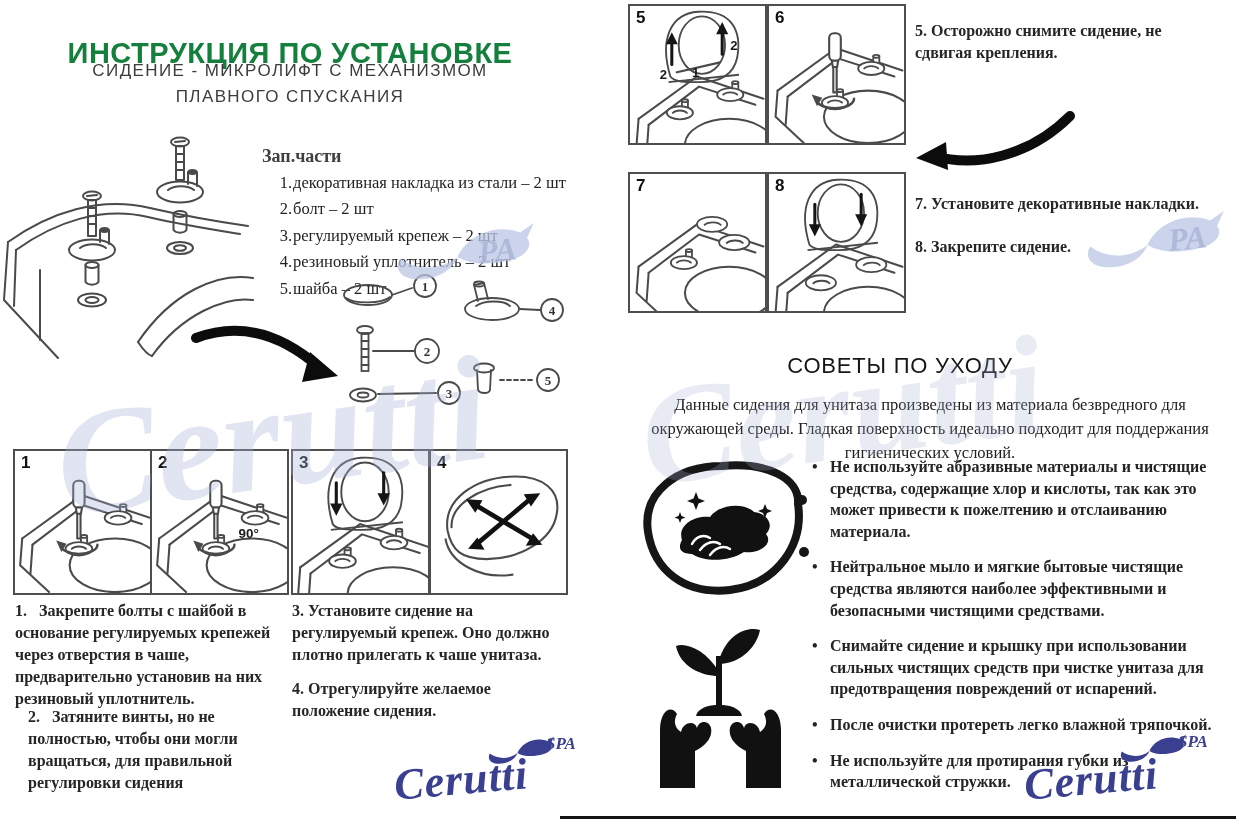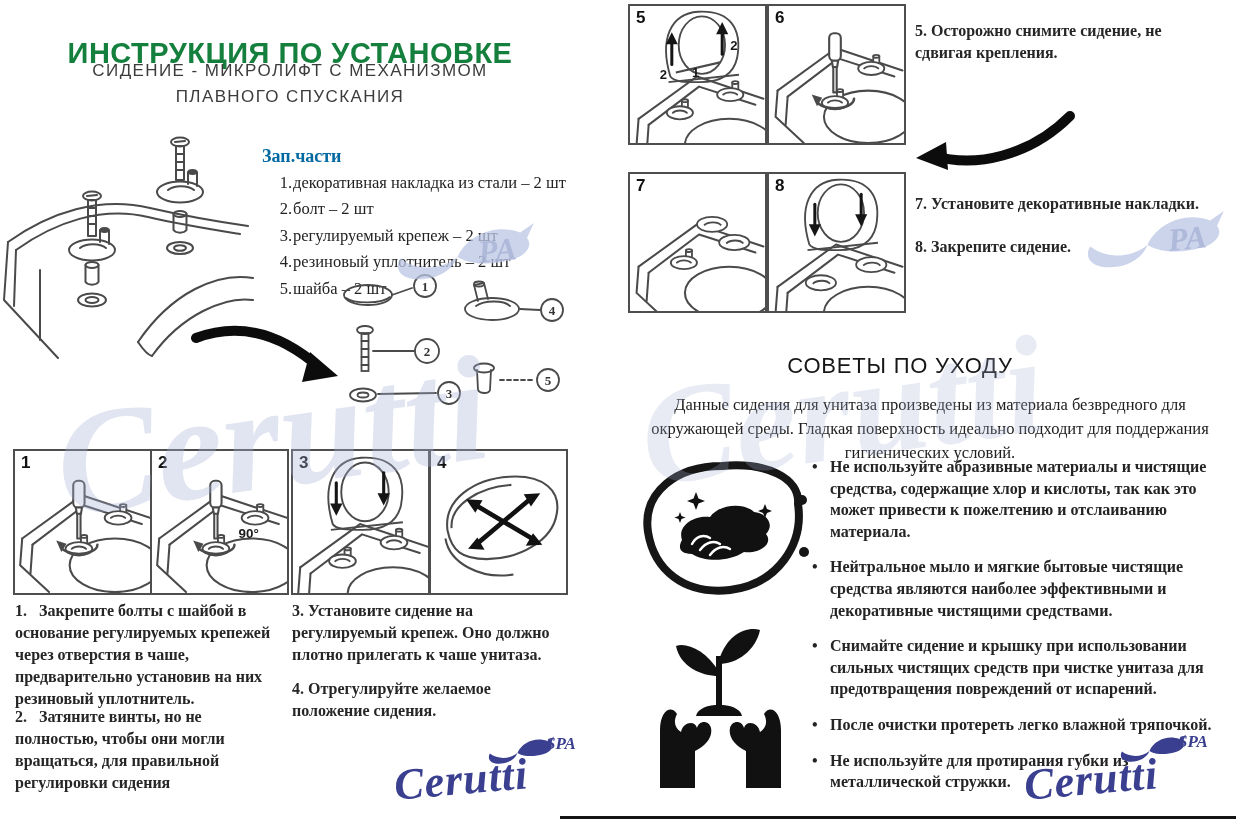--- a/index.html
+++ b/index.html
@@ -4,21 +4,21 @@
 <style>
   html,body{margin:0;padding:0;background:#ffffff;}
   .canvas{position:relative;width:1236px;height:821px;background:#fff;overflow:hidden;
           font-family:"Liberation Sans",sans-serif;color:#1c1c1c;}
   
   .title{position:absolute;left:60px;top:18px;width:460px;text-align:center;
          font-size:29px;font-weight:700;letter-spacing:.5px;color:#15803d;}
   .subtitle{position:absolute;left:40px;top:58px;width:500px;text-align:center;
             font-size:17px;font-weight:400;letter-spacing:1.4px;color:#3c3c3c;line-height:1.5;}
   .parts-head{position:absolute;left:262px;top:146px;font-family:"Liberation Serif",serif;
-              font-weight:700;font-size:18px;color:#0369a1;}
+              font-weight:700;font-size:18px;color:#404040;}
   .parts-list{position:absolute;left:268px;top:170px;width:320px;
               font-family:"Liberation Serif",serif;font-size:16.5px;color:#222;line-height:1.6;}
   .part-row{display:flex;}
   .part-row .pnum{width:24px;flex:0 0 auto;text-align:right;padding-right:1px;}
   .step-text{position:absolute;font-family:"Liberation Serif",serif;font-weight:700;
              font-size:16px;line-height:1.38;color:#262626;}
   .care-head{position:absolute;left:700px;top:353px;width:400px;text-align:center;
              font-size:22px;font-weight:400;letter-spacing:.8px;color:#161616;}
   .care-intro{position:absolute;left:645px;top:393px;width:570px;text-align:center;
               font-family:"Liberation Serif",serif;font-size:16.5px;line-height:1.45;color:#202020;}
@@ -247,21 +247,21 @@
         <polygon points="34,46 50,47 43,59" stroke="none"></polygon>
         <polygon points="108,90 92,91 99,79" stroke="none"></polygon>
         <polygon points="36,94 52,95 45,83" stroke="none"></polygon>
         <polygon points="106,40 90,41 97,53" stroke="none"></polygon>
         </g>
       </svg>
     <div class="num">4</div>
   </div>
 
   <div class="step-text" style="left:15px;top:600px;width:266px">1.&nbsp;&nbsp; Закрепите болты с шайбой в основание регулируемых крепежей через отверстия в чаше, предварительно установив на них резиновый уплотнитель.</div>
-  <div class="step-text" style="left:15px;top:706px;width:266px">2.&nbsp;&nbsp; Затяните винты, но не полностью, чтобы они могли вращаться, для правильной регулировки сидения</div>
+  <div class="step-text" style="left:28px;top:706px;width:266px">2.&nbsp;&nbsp; Затяните винты, но не полностью, чтобы они могли вращаться, для правильной регулировки сидения</div>
   <div class="step-text" style="left:292px;top:600px;width:270px">3. Установите сидение на регулируемый крепеж. Оно должно плотно прилегать к чаше унитаза.</div>
   <div class="step-text" style="left:292px;top:678px;width:262px">4. Отрегулируйте желаемое положение сидения.</div>
 
   <div class="logo" style="left:386px;top:730px;width:245px;height:90px">
     <svg style="position:absolute;left:100px;top:0" width="72" height="42" viewBox="0 0 110 60">
         <use href="#bird"></use>
       </svg>
     <span class="spa" style="left:160px;top:4px">SPA</span>
     <div class="script" style="left:8px;top:24px">Cerutti</div>
   </div>
@@ -359,21 +359,21 @@
     </g>
   </svg>
 
   <div class="bullets">
     <div class="bullet">
         <span class="mark">•</span>
         <span>Не используйте абразивные материалы и чистящие средства, содержащие хлор и кислоты, так как это может привести к пожелтению и отслаиванию материала.</span>
       </div>
     <div class="bullet">
         <span class="mark">•</span>
-        <span>Нейтральное мыло и мягкие бытовые чистящие средства являются наиболее эффективными и декоративные чистящими средствами.</span>
+        <span>Нейтральное мыло и мягкие бытовые чистящие средства являются наиболее эффективными и безопасными чистящими средствами.</span>
       </div>
     <div class="bullet">
         <span class="mark">•</span>
         <span>Снимайте сидение и крышку при использовании сильных чистящих средств при чистке унитаза для предотвращения повреждений от испарений.</span>
       </div>
     <div class="bullet">
         <span class="mark">•</span>
         <span>После очистки протереть легко влажной тряпочкой.</span>
       </div>
     <div class="bullet">

